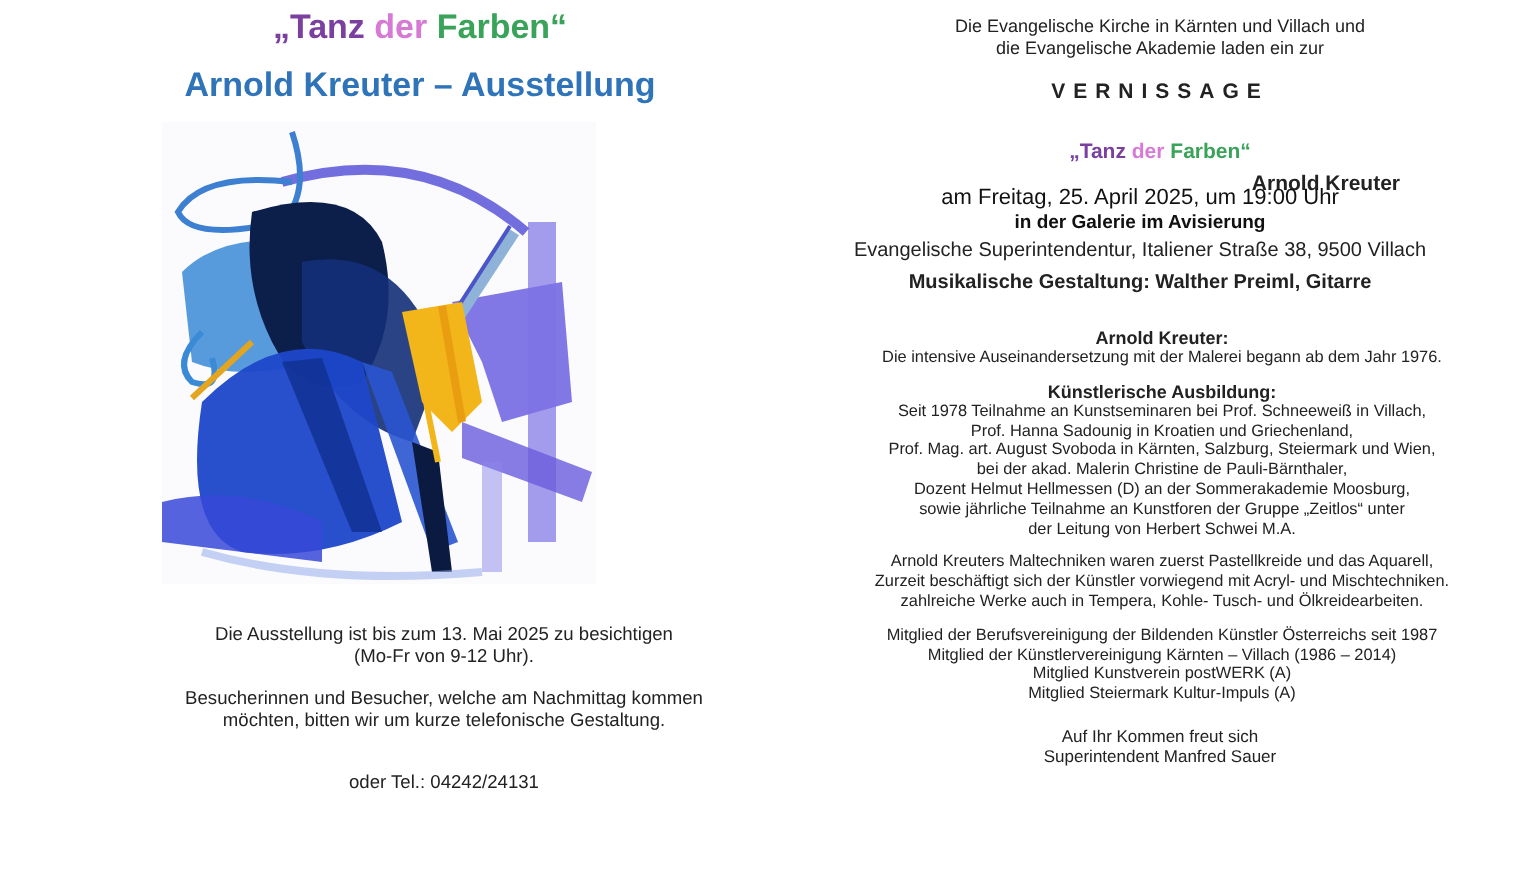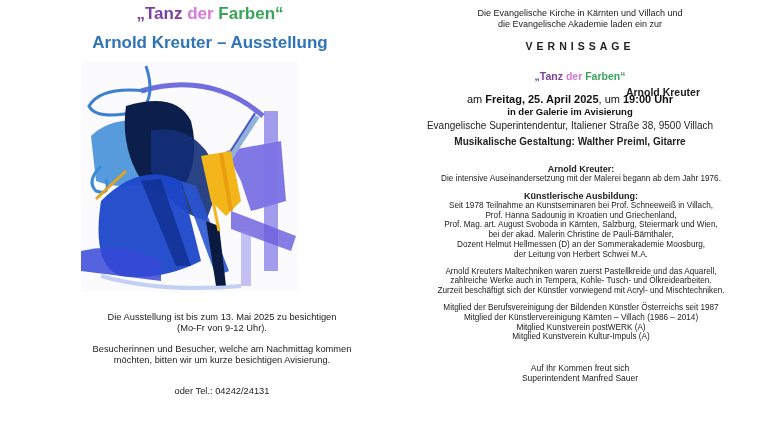--- a/index.html
+++ b/index.html
@@ -37,21 +37,21 @@
   }
   #artist-name {
     left:460px; top:58px; width:240px; text-align:right; font-size:10.5px; font-weight:bold; color:#222;margin-top:28px;
   }
   #artist-title {
     left:460px; top:70px; width:240px; text-align:center; font-size:10.5px; font-weight:bold;
   }
   #date-line {
     left:420px; top:93px; width:300px; text-align:center; font-size:11px; color:#111;
   }
-  #date-line b { font-weight:bold; }
+  #date-line b { font-weight:normal; }
   #venue {
     left:420px; top:106px; width:300px; text-align:center; font-size:9.5px; font-weight:bold; color:#111;
   }
   #address {
     left:420px; top:120px; width:300px; text-align:center; font-size:10px; color:#222;
   }
   #music {
     left:420px; top:136px; width:300px; text-align:center; font-size:10px; font-weight:bold; color:#222;
   }
   #bio {
@@ -109,21 +109,21 @@
   </svg>
 </div>
 
 <div id="left-text" class="abs">
   <p>
     <span>Die Ausstellung ist bis zum 13. Mai 2025 zu besichtigen</span><br>
     <span>(Mo-Fr von 9-12 Uhr).</span>
   </p>
   <p>
     <span>Besucherinnen und Besucher, welche am Nachmittag kommen</span><br>
-    <span>möchten, bitten wir um kurze besichtigen Avisierung.</span>
+    <span>möchten, bitten wir um kurze telefonische Gestaltung.</span>
   </p>
   <p>
     <br>
     <span>oder Tel.: 04242/24131</span>
   </p>
 </div>
 
 <div id="invite" class="abs">
   <span>Die Evangelische Kirche in Kärnten und Villach und</span><br>
   <span>die Evangelische Akademie laden ein zur</span>
@@ -147,31 +147,32 @@
     <div class="head">Arnold Kreuter:</div>
     <div>Die intensive Auseinandersetzung mit der Malerei begann ab dem Jahr 1976.</div>
   </div>
   <div class="block">
     <div class="head">Künstlerische Ausbildung:</div>
     <div>Seit 1978 Teilnahme an Kunstseminaren bei Prof. Schneeweiß in Villach,</div>
     <div>Prof. Hanna Sadounig in Kroatien und Griechenland,</div>
     <div>Prof. Mag. art. August Svoboda in Kärnten, Salzburg, Steiermark und Wien,</div>
     <div>bei der akad. Malerin Christine de Pauli-Bärnthaler,</div>
     <div>Dozent Helmut Hellmessen (D) an der Sommerakademie Moosburg,</div>
+    <div>sowie jährliche Teilnahme an Kunstforen der Gruppe „Zeitlos“ unter</div>
     <div>der Leitung von Herbert Schwei M.A.</div>
   </div>
   <div class="block">
     <div>Arnold Kreuters Maltechniken waren zuerst Pastellkreide und das Aquarell,</div>
+    <div>Zurzeit beschäftigt sich der Künstler vorwiegend mit Acryl- und Mischtechniken.</div>
     <div>zahlreiche Werke auch in Tempera, Kohle- Tusch- und Ölkreidearbeiten.</div>
-    <div>Zurzeit beschäftigt sich der Künstler vorwiegend mit Acryl- und Mischtechniken.</div>
   </div>
   <div class="block">
     <div>Mitglied der Berufsvereinigung der Bildenden Künstler Österreichs seit 1987</div>
     <div>Mitglied der Künstlervereinigung Kärnten – Villach (1986 – 2014)</div>
     <div>Mitglied Kunstverein postWERK (A)</div>
-    <div>Mitglied Kunstverein Kultur-Impuls (A)</div>
+    <div>Mitglied Steiermark Kultur-Impuls (A)</div>
   </div>
 </div>
 
 <div id="closing" class="abs">
   <span>Auf Ihr Kommen freut sich</span><br>
   <span>Superintendent Manfred Sauer</span>
 </div>
 
 </body></html>

